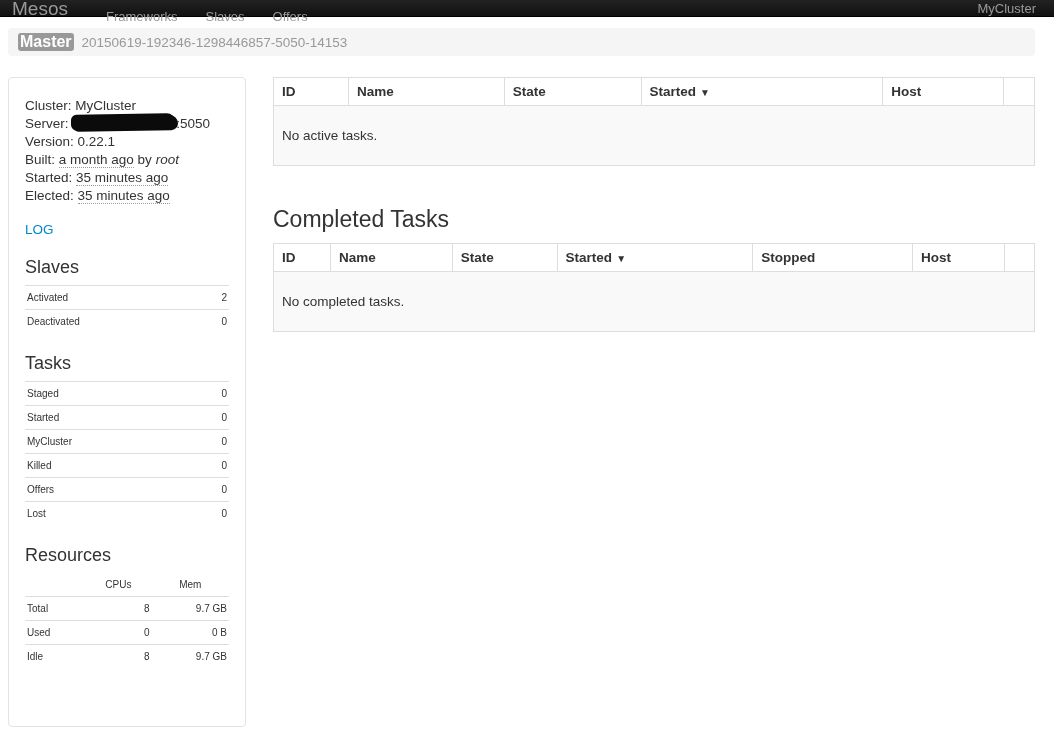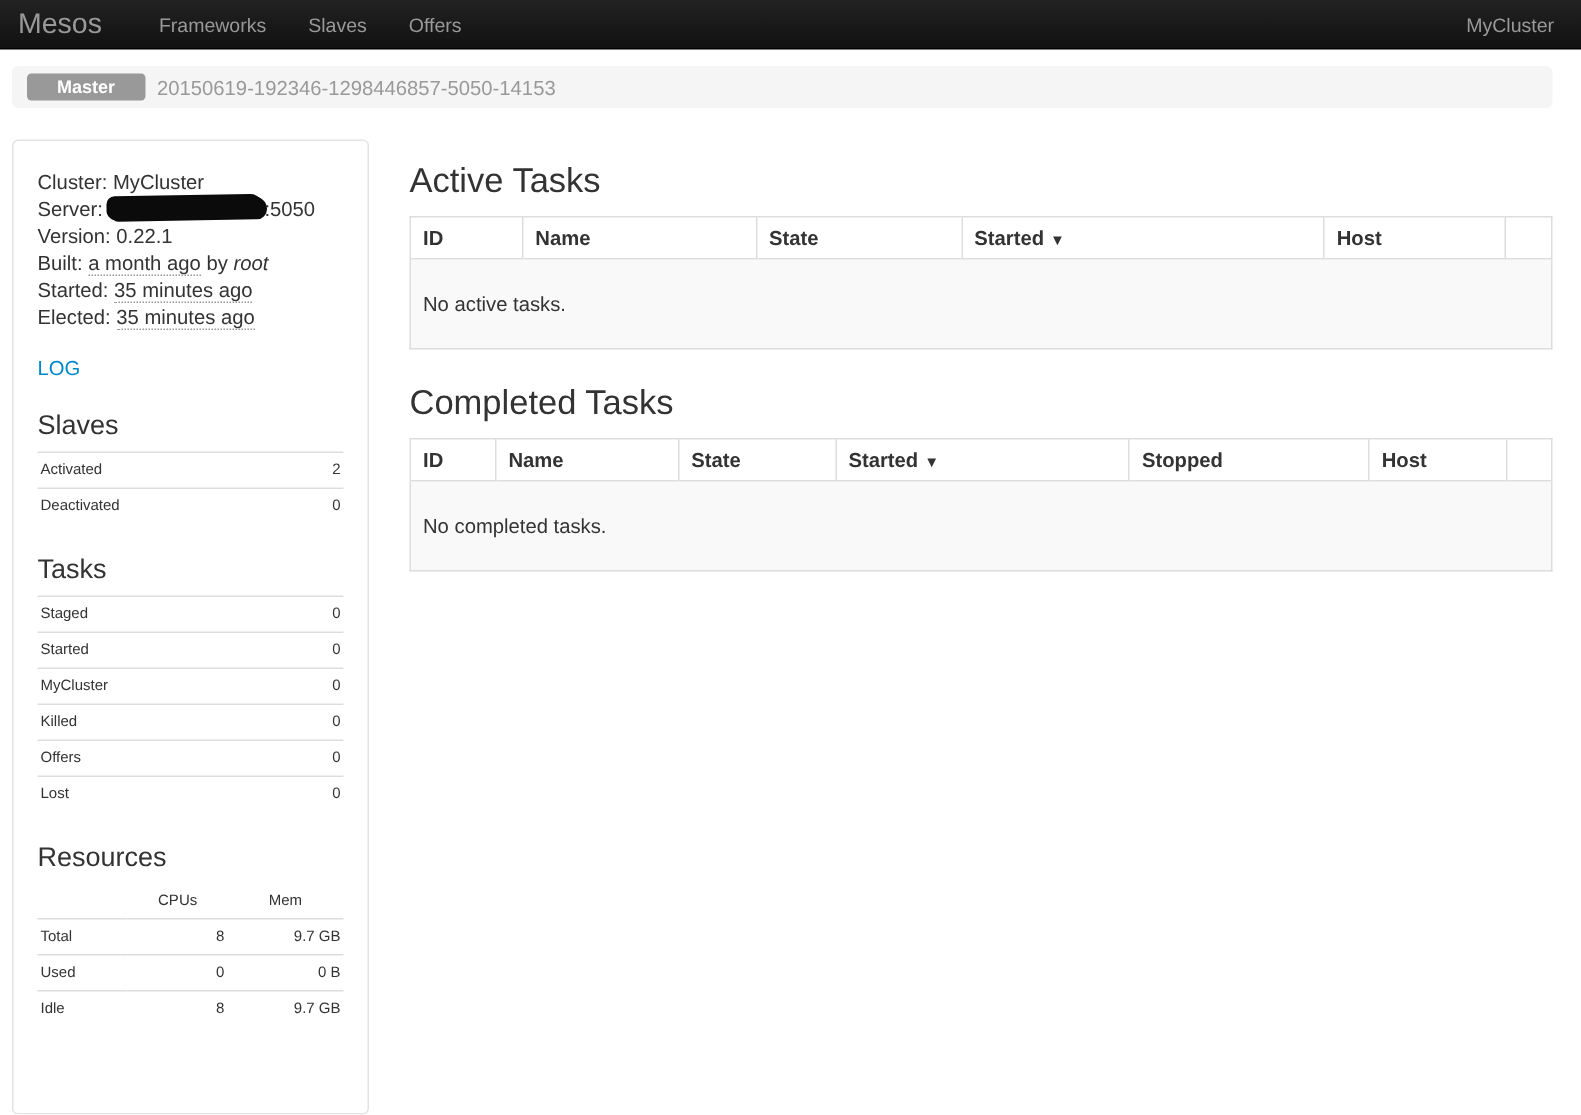--- a/index.html
+++ b/index.html
@@ -13,21 +13,21 @@
   }
   *{box-sizing:border-box;}
   html,body{margin:0;padding:0;}
   body{
     width:1054px;height:743px;overflow:hidden;
     background:#fff;color:var(--text);
     font-family:"Liberation Sans",sans-serif;font-size:13px;
   }
   
   .navbar{
-    height:33px;display:flex;align-items:center;
+    height:17px;display:flex;align-items:center;
     background:linear-gradient(#222222,#111111);
     border-bottom:1px solid #000;
     padding:0 12px;
   }
   .brand{
     color:var(--muted);font-size:19px;line-height:33px;
     margin-right:24px;text-decoration:none;cursor:pointer;
   }
   .nav{display:flex;list-style:none;margin:0;padding:0;height:100%;}
   .nav a{
@@ -37,22 +37,22 @@
   .nav-right{margin-left:auto;color:var(--muted);font-size:13px;padding-right:6px;}
   
   .master-bar{
     margin:11px 19px 0 8px;
     background:var(--bar_bg);
     border-radius:4px;
     padding:5px 10px;
     display:flex;align-items:center;
   }
   .badge{
-    background:var(--muted);color:#fff;font-weight:bold;font-size:12px;
-    padding:2px 20px;border-radius:3px;margin-right:8px;line-height:14px;
+    background:var(--muted);color:#fff;font-weight:bold;font-size:16px;
+    padding:2px 2px;border-radius:3px;margin-right:8px;line-height:14px;
   }
   .master-id{color:var(--muted);font-size:13.5px;}
   
   .layout{display:flex;align-items:flex-start;margin-top:21px;padding:0 19px 0 8px;}
   
   .sidebar{
     width:238px;min-height:650px;flex:none;
     border:1px solid var(--panel_border);border-radius:4px;
     background:#fff;padding:19px 16px 16px 16px;
   }
@@ -73,21 +73,21 @@
     color:var(--accent);text-decoration:none;font-size:13.5px;cursor:pointer;
   }
   .side-heading{font-size:18px;font-weight:400;color:var(--text);margin:20px 0 7px 0;}
   table.side{width:100%;border-collapse:collapse;}
   table.side td{border-top:1px solid var(--border);padding:6px 2px;font-size:10px;}
   table.side td.val{text-align:right;}
   table.side tr.no-top td{border-top:none;color:var(--text);text-align:center;}
   
   .main{flex:1;margin-left:27px;}
   .section-title{font-size:23px;font-weight:400;color:var(--text);margin:14px 0 10px 0;}
-  .section-title.second{margin-top:22px;}
+  .section-title.second{margin-top:40px;}
   table.tasks{
     width:100%;border-collapse:collapse;
     border:1px solid var(--border);
   }
   table.tasks th{
     border-left:1px solid var(--border);
     border-bottom:1px solid var(--border);
     padding:6px 8px;text-align:left;font-size:13.5px;font-weight:bold;
     cursor:pointer;white-space:nowrap;
   }
@@ -218,21 +218,20 @@
       <tr>
         <td>Idle</td>
         <td class="val">8</td>
         <td class="val">9.7 GB</td>
       </tr>
     </tbody>
       </table>
   </aside>
 
   <main class="main">
-    <h3 class="section-title">Active Tasks</h3>
     <table class="tasks">
       <colgroup>
         <col style="width:75px">
           <col style="width:156px">
           <col style="width:137px">
         <col style="width:242px">
           <col style="width:121px">
           <col style="width:31px">
       </colgroup>
       <thead>

